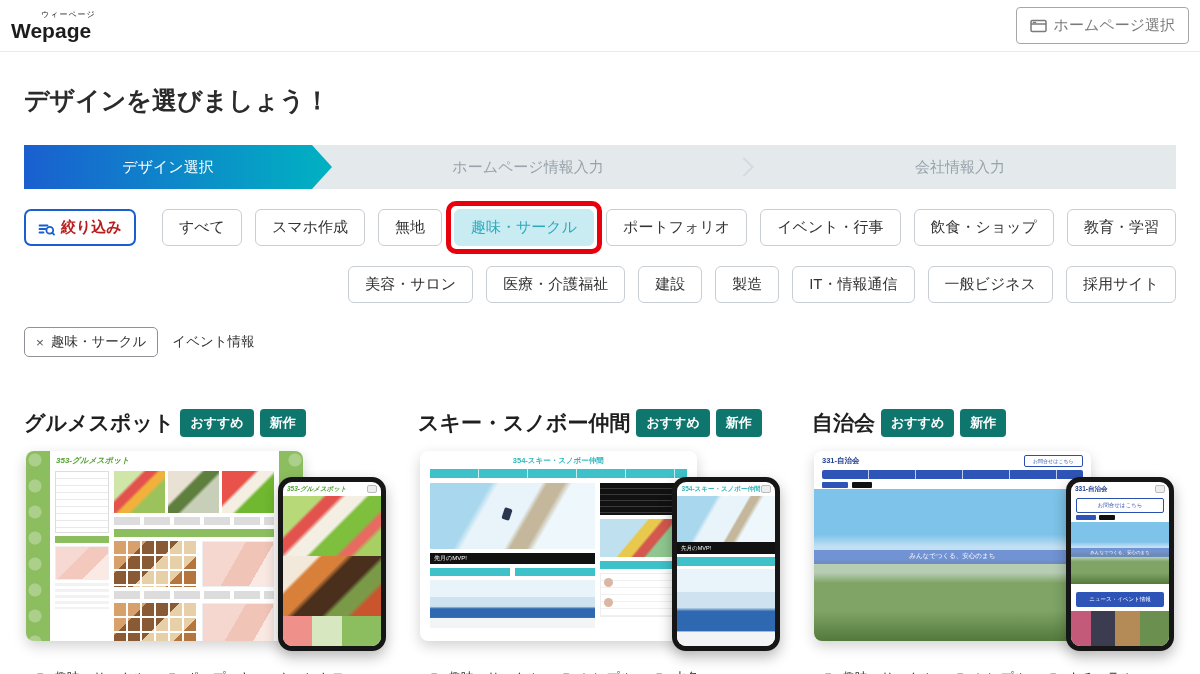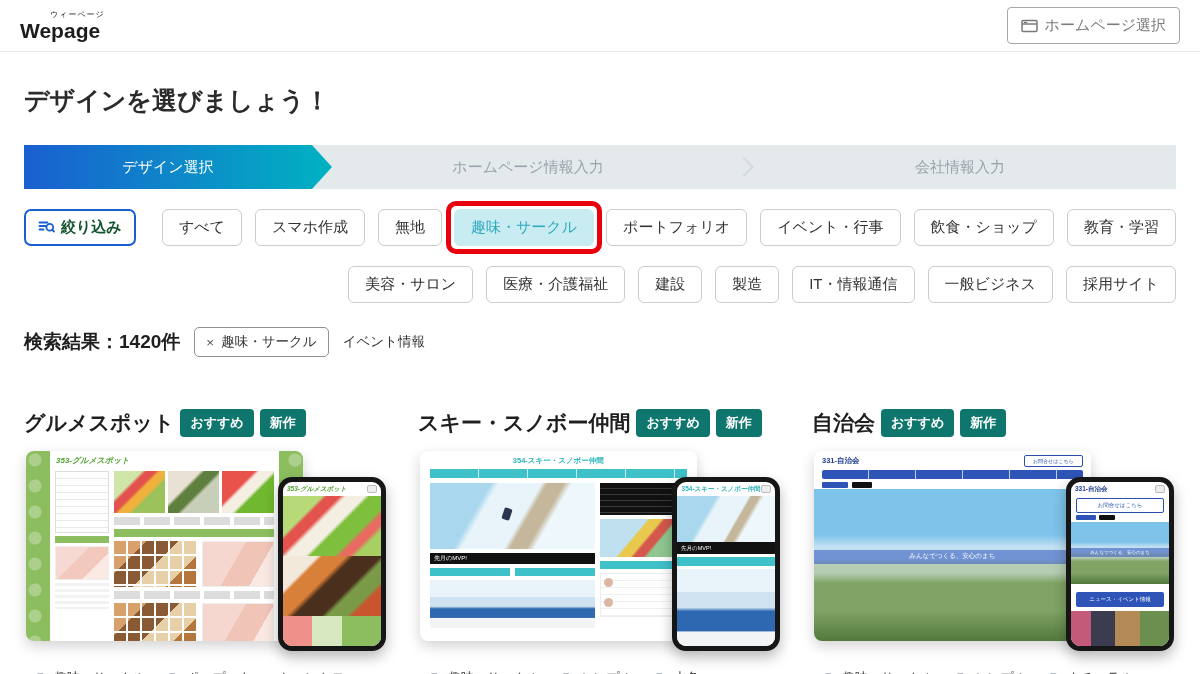--- a/index.html
+++ b/index.html
@@ -1,21 +1,21 @@
 <!DOCTYPE html>
 <html><head>
 <meta charset="utf-8">
 <style>
   * { box-sizing: border-box; margin: 0; padding: 0; }
   html,body { width:1200px; height:674px; overflow:hidden; background:#fff;
     font-family:"Liberation Sans","DejaVu Sans",sans-serif; color:#222; }
 
   
   .header { height:52px; display:flex; justify-content:space-between; align-items:center;
-    padding:0 20px; border-bottom:1px solid #e9e9e9; }
+    padding:0 11px; border-bottom:1px solid #e9e9e9; }
   .logo { display:flex; flex-direction:column; line-height:1; }
   .logo-ruby { font-size:8px; letter-spacing:1px; color:#222; margin-left:30px; }
   .logo-text { font-size:21px; font-weight:bold; color:#1c1c1c; margin-top:1px; }
   .hp-select-btn { display:inline-flex; align-items:center; gap:7px; background:#fff;
     border:1px solid #a7a7a7; border-radius:4px; padding:8px 13px; font-size:15px; color:#7a7a7a; cursor:pointer; }
 
   
   .page-title { margin:32px 24px 0; font-size:25px; font-weight:bold; color:#2b2b2b; }
 
   
@@ -25,22 +25,22 @@
   .step.active { flex:0 0 calc(25% + 20px); margin-right:-20px; z-index:2; color:#fff;
     background:linear-gradient(90deg,#1a5fd0,#00b2c2);
     clip-path:polygon(0 0,calc(100% - 20px) 0,100% 50%,calc(100% - 20px) 100%,0 100%);
     padding-right:20px; }
   .step.sep::before { content:""; position:absolute; left:-7px; top:50%; width:12px; height:12px;
     border-top:2px solid #d3dbdf; border-right:2px solid #d3dbdf;
     transform:translateY(-50%) rotate(45deg); }
 
   
   .filters { margin:20px 24px 0; display:flex; gap:15px; align-items:flex-start; }
-  .narrow-btn { display:inline-flex; align-items:flex-start; gap:6px; background:#fff; cursor:pointer;
-    border:2px solid #1a5fd0; border-radius:7px; padding:7px 12px; font-size:15px; font-weight:bold; color:#14532d; }
+  .narrow-btn { display:inline-flex; align-items:flex-end; gap:6px; background:#fff; cursor:pointer;
+    border:2px solid #1a5fd0; border-radius:7px; padding:7px 12px; font-size:15px; font-weight:bold; color:#b91c1c; }
   .chipbtns { display:flex; flex-wrap:wrap; gap:10px 13px; flex:1; align-items:center;justify-content:flex-end; }
   .fbtn { background:#fff; border:1px solid #c9ced3; border-radius:6px; padding:8px 16px;
     font-size:15px; color:#333; cursor:pointer; white-space:nowrap; }
   .fbtn.active { background:#c9ecf2; color:#2fa9bd; border-color:#c9ecf2; }
   .red-annotation { display:inline-flex; border:5px solid #e8000d; border-radius:10px;
     padding:3px; margin:-9px; z-index:1; }
   .break { flex-basis:100%; height:0; }
 
   
   .results { margin:24px 24px 0; display:flex; align-items:center; gap:14px; }
@@ -223,21 +223,20 @@
     <button class="fbtn">医療・介護福祉</button>
     <button class="fbtn">建設</button>
     <button class="fbtn">製造</button>
     <button class="fbtn">IT・情報通信</button>
     <button class="fbtn">一般ビジネス</button>
     <button class="fbtn">採用サイト</button>
   </div>
 </div>
 
 <div class="results">
-  <span class="results-count">検索結果：1420件</span>
   <span class="chip">
     <span class="x">×</span>
     <span>趣味・サークル</span>
   </span>
   <span class="clear-all">イベント情報</span>
 </div>
 
 <div class="cards">
 
   <div class="card">

